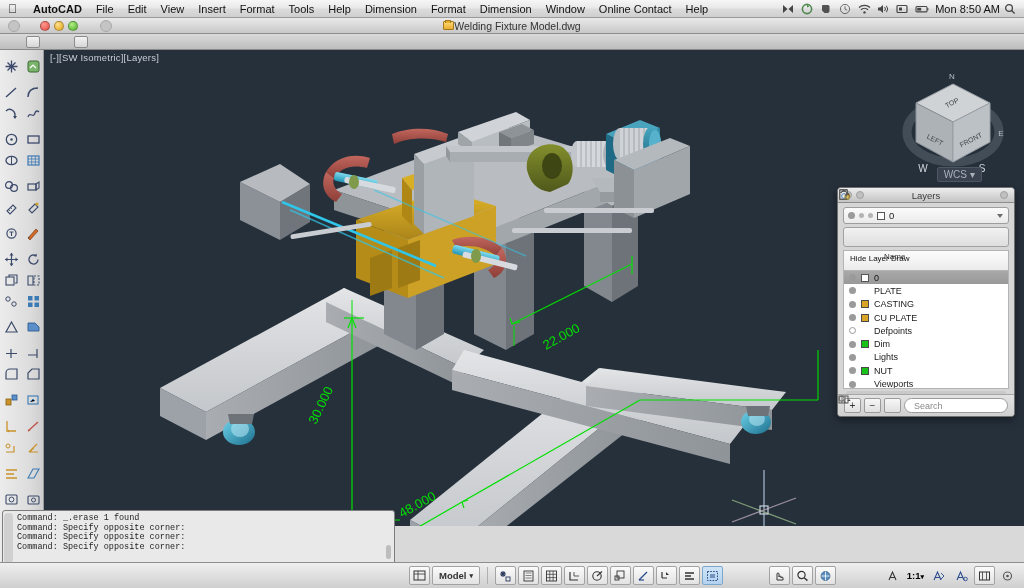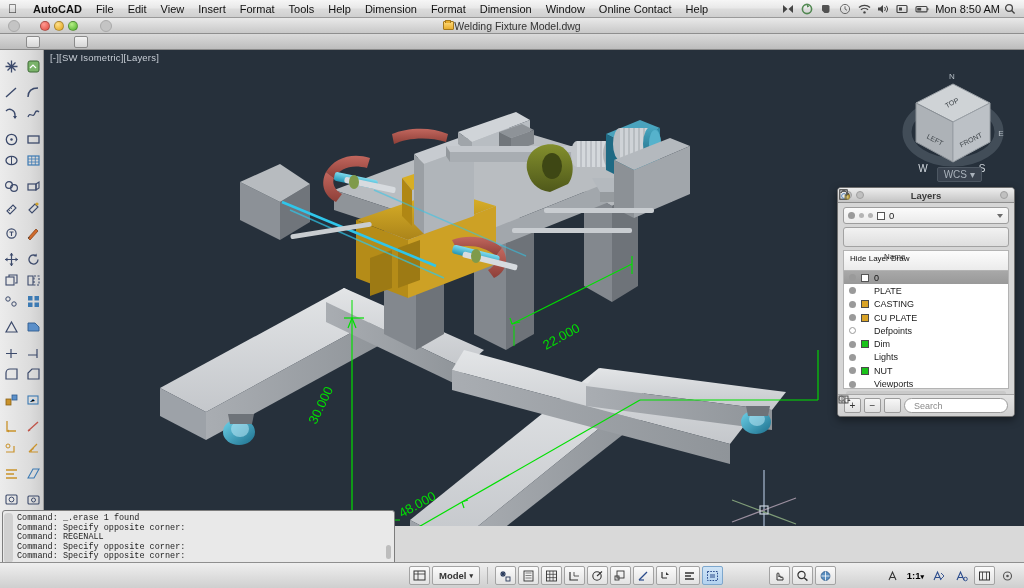--- a/index.html
+++ b/index.html
@@ -97,21 +97,21 @@
   
   .layers{
     position:absolute; left:837px; top:169px; width:178px; height:230px;
     background:#d6d6d6; border:1px solid #6f6f6f; border-radius:4px;
     box-shadow:0 3px 9px rgba(0,0,0,.45);
     overflow:hidden;
   }
   .lay-title{
     height:15px; background:linear-gradient(to bottom,#ededed,#c4c4c4);
     border-bottom:1px solid #8d8d8d; display:flex; align-items:center; justify-content:center;
-    font-size:9.5px; font-weight:bold; color:#3a3a3a; position:relative;
+    font-size:9.5px; font-weight:normal; color:#3a3a3a; position:relative;
   }
   .lay-title .dot{ position:absolute; width:8px;height:8px;border-radius:50%;background:#c0c0c0;border:1px solid #a0a0a0; }
   .lay-row-current{
     margin:4px 5px 0 5px; height:17px; background:linear-gradient(#fbfbfb,#eaeaea);
     border:1px solid #9d9d9d; border-radius:3px; display:flex; align-items:center;
     gap:4px; padding:0 4px; font-size:9.5px; color:#222; position:relative;
   }
   .gdot{ width:7px;height:7px;border-radius:50%;background:#9a9a9a; flex:none;}
   .gdot.sm{ width:5px;height:5px;background:#b4b4b4;}
   .sq-white{ width:8px;height:8px;border:1px solid #555;background:#fff;flex:none;}
@@ -975,21 +975,20 @@
           </span>
         </div>
       </div>
     </div>
 
     <div class="cmdwin">
       <div class="cmd-scroll-left"></div>
       <div class="cmd-hist">
         <div>Command: _.erase 1 found</div>
         <div>Command: Specify opposite corner:</div>
-        <div>Command: REGENALL</div>
         <div>Command: Specify opposite corner:</div>
         <div>Command: Specify opposite corner:</div>
       </div>
       <div class="cmd-scroll-right"></div>
       <div class="cmd-input-row">
         <span class="cmd-label">Command:</span>
         <span class="cmd-label" style="font-size:8px">▾</span>
         <span class="cmd-field"></span>
         <span class="cmd-opt">−</span>
       </div>

